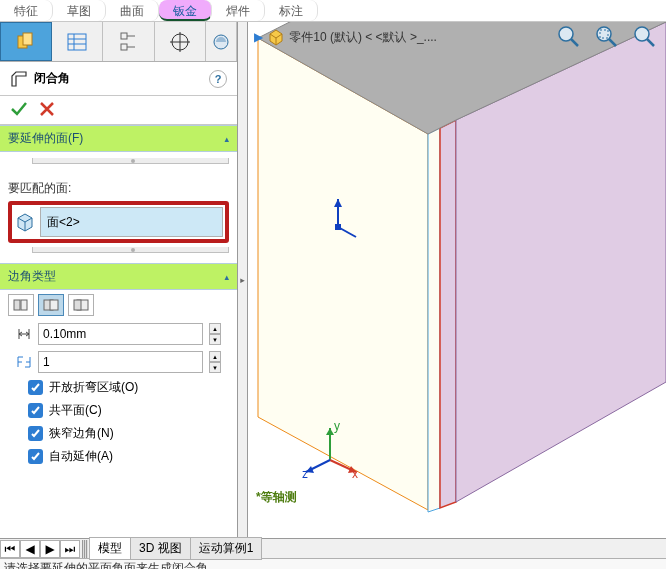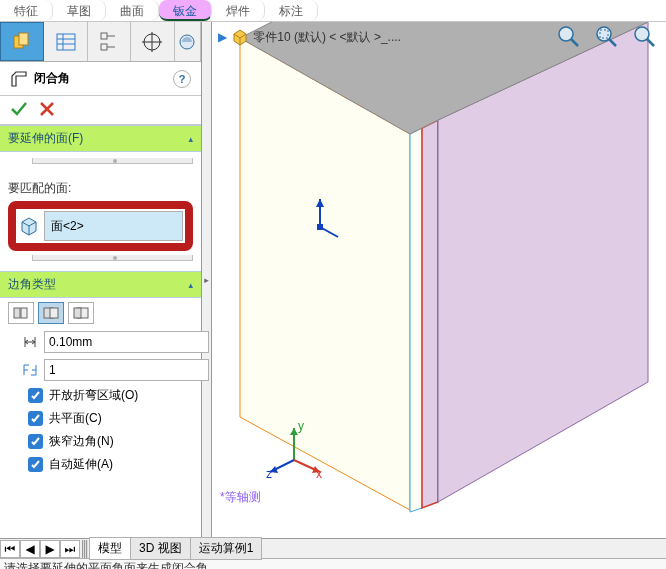--- a/index.html
+++ b/index.html
@@ -4,64 +4,64 @@
 <style>
   * { box-sizing: border-box; margin: 0; padding: 0; font-family: "Microsoft YaHei", Arial, sans-serif; font-size: 12px; }
   body { width: 666px; height: 569px; background: #fff; overflow: hidden; position: relative; }
   
   .top-tabs { display: flex; height: 22px; background: #fff; border-bottom: 1px solid #c8c8c8; }
   .top-tab { padding: 3px 14px; color: #5a5a5a; border-right: 1px solid #e0e0e0; cursor: pointer; border-radius: 8px; }
   .top-tab.active { border-bottom: 2px solid #14532d; color: #1b5fa0; background:#f0abfc; }
   .panel-tab.active { background:#4da3dc; border:1px solid #2d6fa0; }
   .main { display: flex; height: 516px; }
   
-  .sidebar { width: 202px; background: #fff; border-right: 1px solid #999; display: flex; flex-direction: column; position: relative; }
+  .sidebar { width: 238px; background: #fff; border-right: 1px solid #999; display: flex; flex-direction: column; position: relative; }
   .panel-tabs { display: flex; height: 40px; background: #f0f0f0; border-bottom: 1px solid #b0b0b0; }
   .panel-tab { flex: 1; display: flex; align-items: center; justify-content: center; border-right: 1px solid #c0c0c0; cursor: pointer; }
   .panel-tab.last-remainder { flex: 0.6; }
   
   .feature-row { display: flex; align-items: center; padding: 6px 10px; height: 34px; background: #fff; border-bottom: 1px solid #c8c8c8; }
   .feature-title { font-weight: bold; margin-left: 6px; }
   .help-icon { margin-left: auto; width:18px; height:18px; border:1px solid #b0b0b0; border-radius:9px; display:flex; align-items:center; justify-content:center; color:#2d6fa0; font-weight:bold; font-size:11px; }
   
   .ok-cancel { display: flex; gap: 10px; padding: 4px 10px 6px; border-bottom: 1px solid #c8c8c8; }
   
   .section-head { background: #bef264; padding: 4px 8px; color: #1b4f72; font-weight: normal; border-top:1px solid #b4cde0; border-bottom:1px solid #b4cde0; display:flex; justify-content:space-between; align-items:center; }
   .section-body { padding: 6px 8px 8px; }
   
   .face-box { display: flex; align-items: stretch; gap: 4px; margin: 2px 0 4px 0; }
   .face-icon-outer { width: 22px; display:flex; align-items:center; justify-content:center; }
   .face-list { flex: 1; background: #fff; border: 1px solid #b0b0b0; height: 28px; padding: 2px 6px; display:flex; align-items:center; }
-  .face-list-h { border: 8px solid #b91c1c; border-radius: 8px; padding: 2px; }
+  .face-list-h { border: 4px solid #b91c1c; border-radius: 3px; padding: 2px; }
   .face-list-h .face-list { background: #cde8f6; height: 30px; }
   .spin-bar { height:6px; background:#ededed; margin:0 0 2px 24px; border-left:1px solid #c0c0c0; border-right:1px solid #c0c0c0; border-bottom:1px solid #c0c0c0; position:relative; }
   .spin-bar:after { content:""; position:absolute; left:50%; top:1px; width:4px; height:4px; background:#b0b0b0; border-radius:2px; }
   
   .label-plain { padding: 6px 8px 2px; color:#333; }
   
   .corner-row { display:flex; gap:4px; padding: 4px 8px; }
   .corner-btn { width:26px; height:22px; border:1px solid #b0b0b0; background:#fff; display:flex; align-items:center; justify-content:center; cursor:pointer; }
   .corner-btn.active { background:#bcd8ea; border-color:#4b89b8; }
   
-  .spinner-row { display:flex; align-items:center; gap:6px; padding:3px 22px; }
+  .spinner-row { display:flex; align-items:center; gap:6px; padding:3px 16px; }
   .spinner-icon { width:18px; display:flex; align-items:center; justify-content:center; }
   .spinner-input { flex:1; height:22px; border:1px solid #b0b0b0; padding:0 4px; }
   .spinner-btns { width:16px; display:flex; flex-direction:column; }
   .spinner-btn { height:11px; border:1px solid #b0b0b0; background:#f0f0f0; font-size:7px; display:flex; align-items:center; justify-content:center; cursor:pointer; }
   
   .chk-row { display:flex; align-items:center; gap:6px; padding:3px 8px 3px 28px; }
   .chkbox { width:15px; height:15px; border-radius:3px; background:#2d7dd2; display:flex; align-items:center; justify-content:center; }
   
   .viewport { flex: 1; position: relative; background: #fff; overflow:hidden; }
   .viewport svg.scene { position:absolute; inset:0; }
   .breadcrumb { position:absolute; top:6px; left:6px; display:flex; align-items:center; gap:4px; color:#333; z-index:5; }
   .vp-toolbar { position:absolute; top:2px; right:8px; display:flex; gap:12px; z-index:5; }
   .mag { width:26px; height:26px; }
   .axis-triad { position:absolute; bottom:58px; left:52px; z-index:6; }
-  .view-label { position:absolute; bottom:32px; left:8px; font-weight:normal; color:#8b5cf6; z-index:6; }
+  .view-label { position:absolute; bottom:32px; left:8px; font-weight:bold; color:#4d7c0f; z-index:6; }
   
   .bottom-tabs { height:20px; border-top:1px solid #999; display:flex; align-items:center; background:#f0f0f0; position:relative; }
   .nav-arrows { display:flex; }
   .nav-btn { width:20px; height:18px; border:1px solid #b0b0b0; display:flex; align-items:center; justify-content:center; background:#fff; cursor:pointer; }
   .bot-tab { padding:2px 8px; border:1px solid #b0b0b0; background:#e8e8e8; margin-left:-1px; cursor:pointer; }
   .bot-tab.active { background:#fff; }
   .divider-ridge { width:6px; height:18px; background:repeating-linear-gradient(90deg,#999,#999 1px,#ddd 1px,#ddd 2px); margin:0 2px; }
   
   .status-bar { height:18px; border-top:1px solid #b0b0b0; background:#f8f8f8; padding:1px 4px; color:#333; }
   

